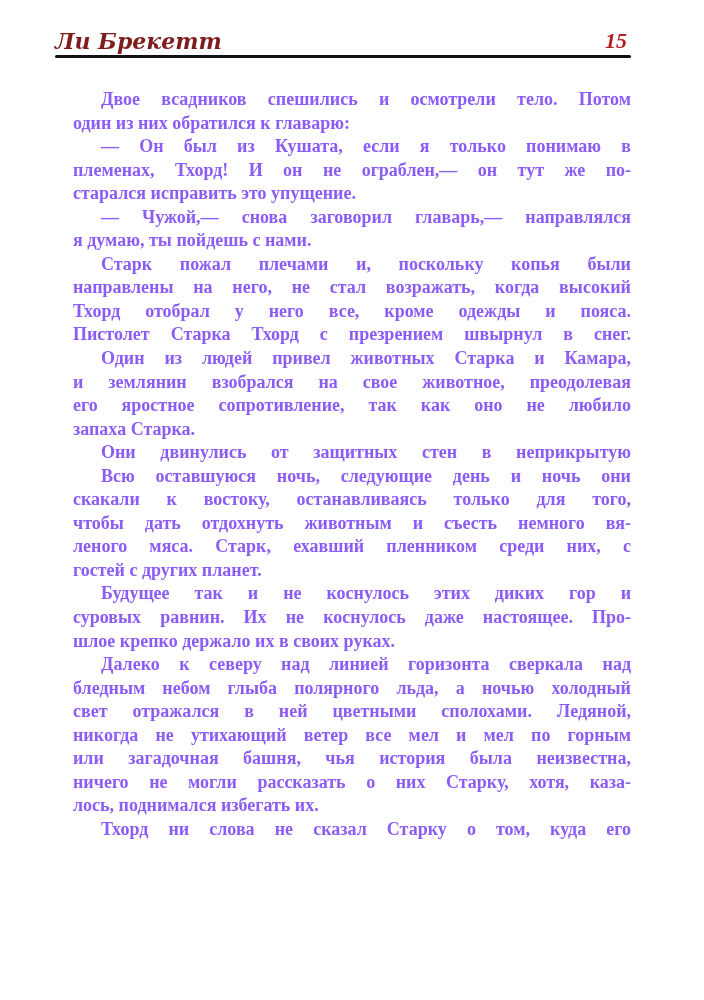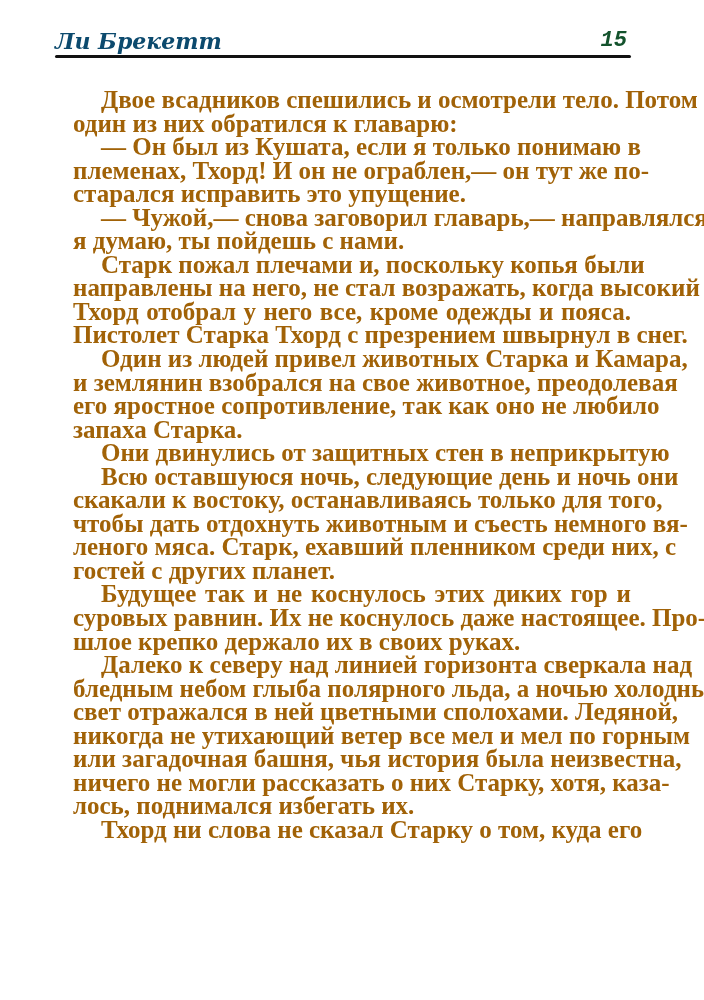--- a/index.html
+++ b/index.html
@@ -3,37 +3,37 @@
 <meta charset="utf-8">
 <style>
   html, body { margin: 0; padding: 0; background: #ffffff; }
   body { width: 704px; height: 1000px; position: relative; overflow: hidden; }
   .header {
     position: absolute; left: 55px; top: 20px; width: 415px; height: 40px;
   }
   .running-title {
     position: absolute; left: 0; top: 8px;
     font-family: "DejaVu Serif", serif; font-style: italic; font-weight: bold;
-    font-size: 22px; color: #0c4a6e;
+    font-size: 22px; color: #7f1d1d;
   }
   .page-number {
     position: absolute; right: -157px; top: 8px;
-    font-family: Liberation Mono, monospace; font-style: italic; font-weight: bold;
-    font-size: 22px; color: #14532d;
+    font-family: Liberation Serif, serif; font-style: italic; font-weight: bold;
+    font-size: 22px; color: #b91c1c;
   }
   .rule {
     position: absolute; left: 55px; top: 55px; width: 414px; height: 3px;
     background: #111; border-radius: 2px;
     width: 414px;
   }
   .rule { width: 414px; }
   .text-body {
     position: absolute; left: 73px; top: 88px; width: 558px;
-    font-family: "Liberation Serif", serif; font-size: 25px;
-    font-weight: bold; color: #a16207;
+    font-family: "Liberation Serif", serif; font-size: 18px;
+    font-weight: bold; color: #8b5cf6;
     line-height: 23.55px;
   }
   .line { display: block; white-space: nowrap; text-align: justify; text-align-last: justify; height: 23.55px; overflow: visible; }
   .line.indent { padding-left: 28px; }
   .line.last { text-align-last: left; }
 </style>
 </head>
 <body>
 
 <div class="header">

